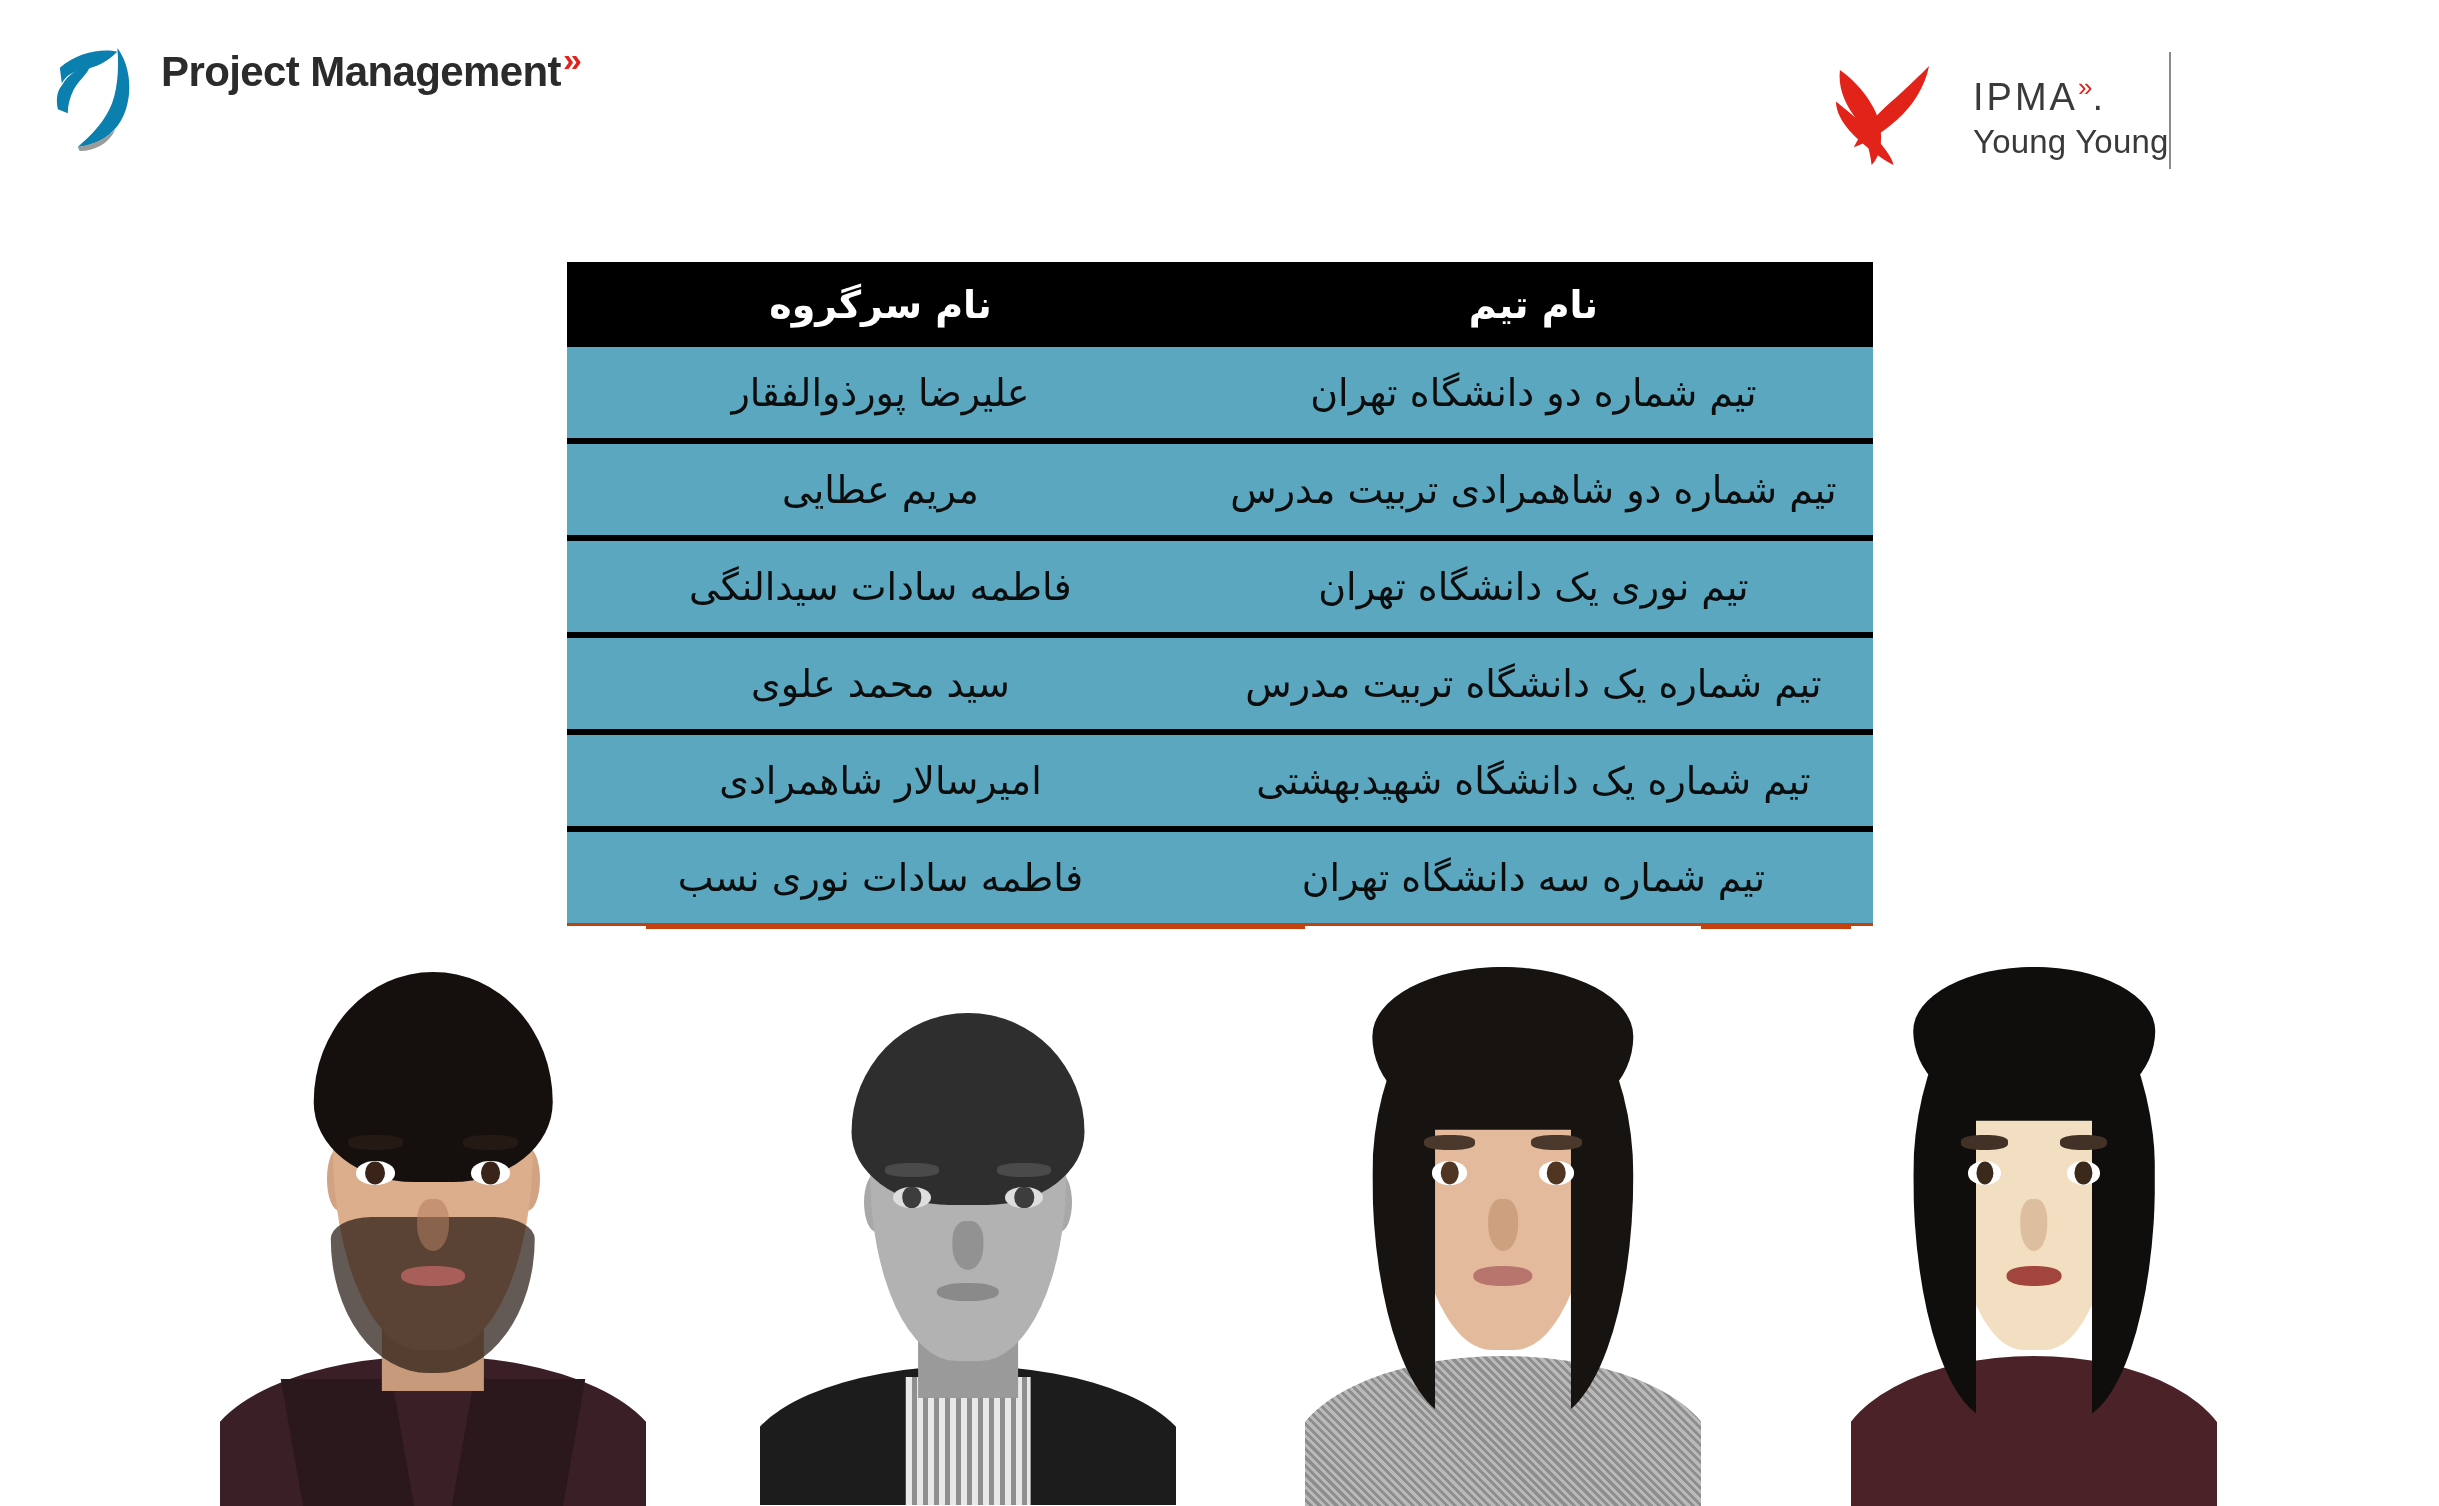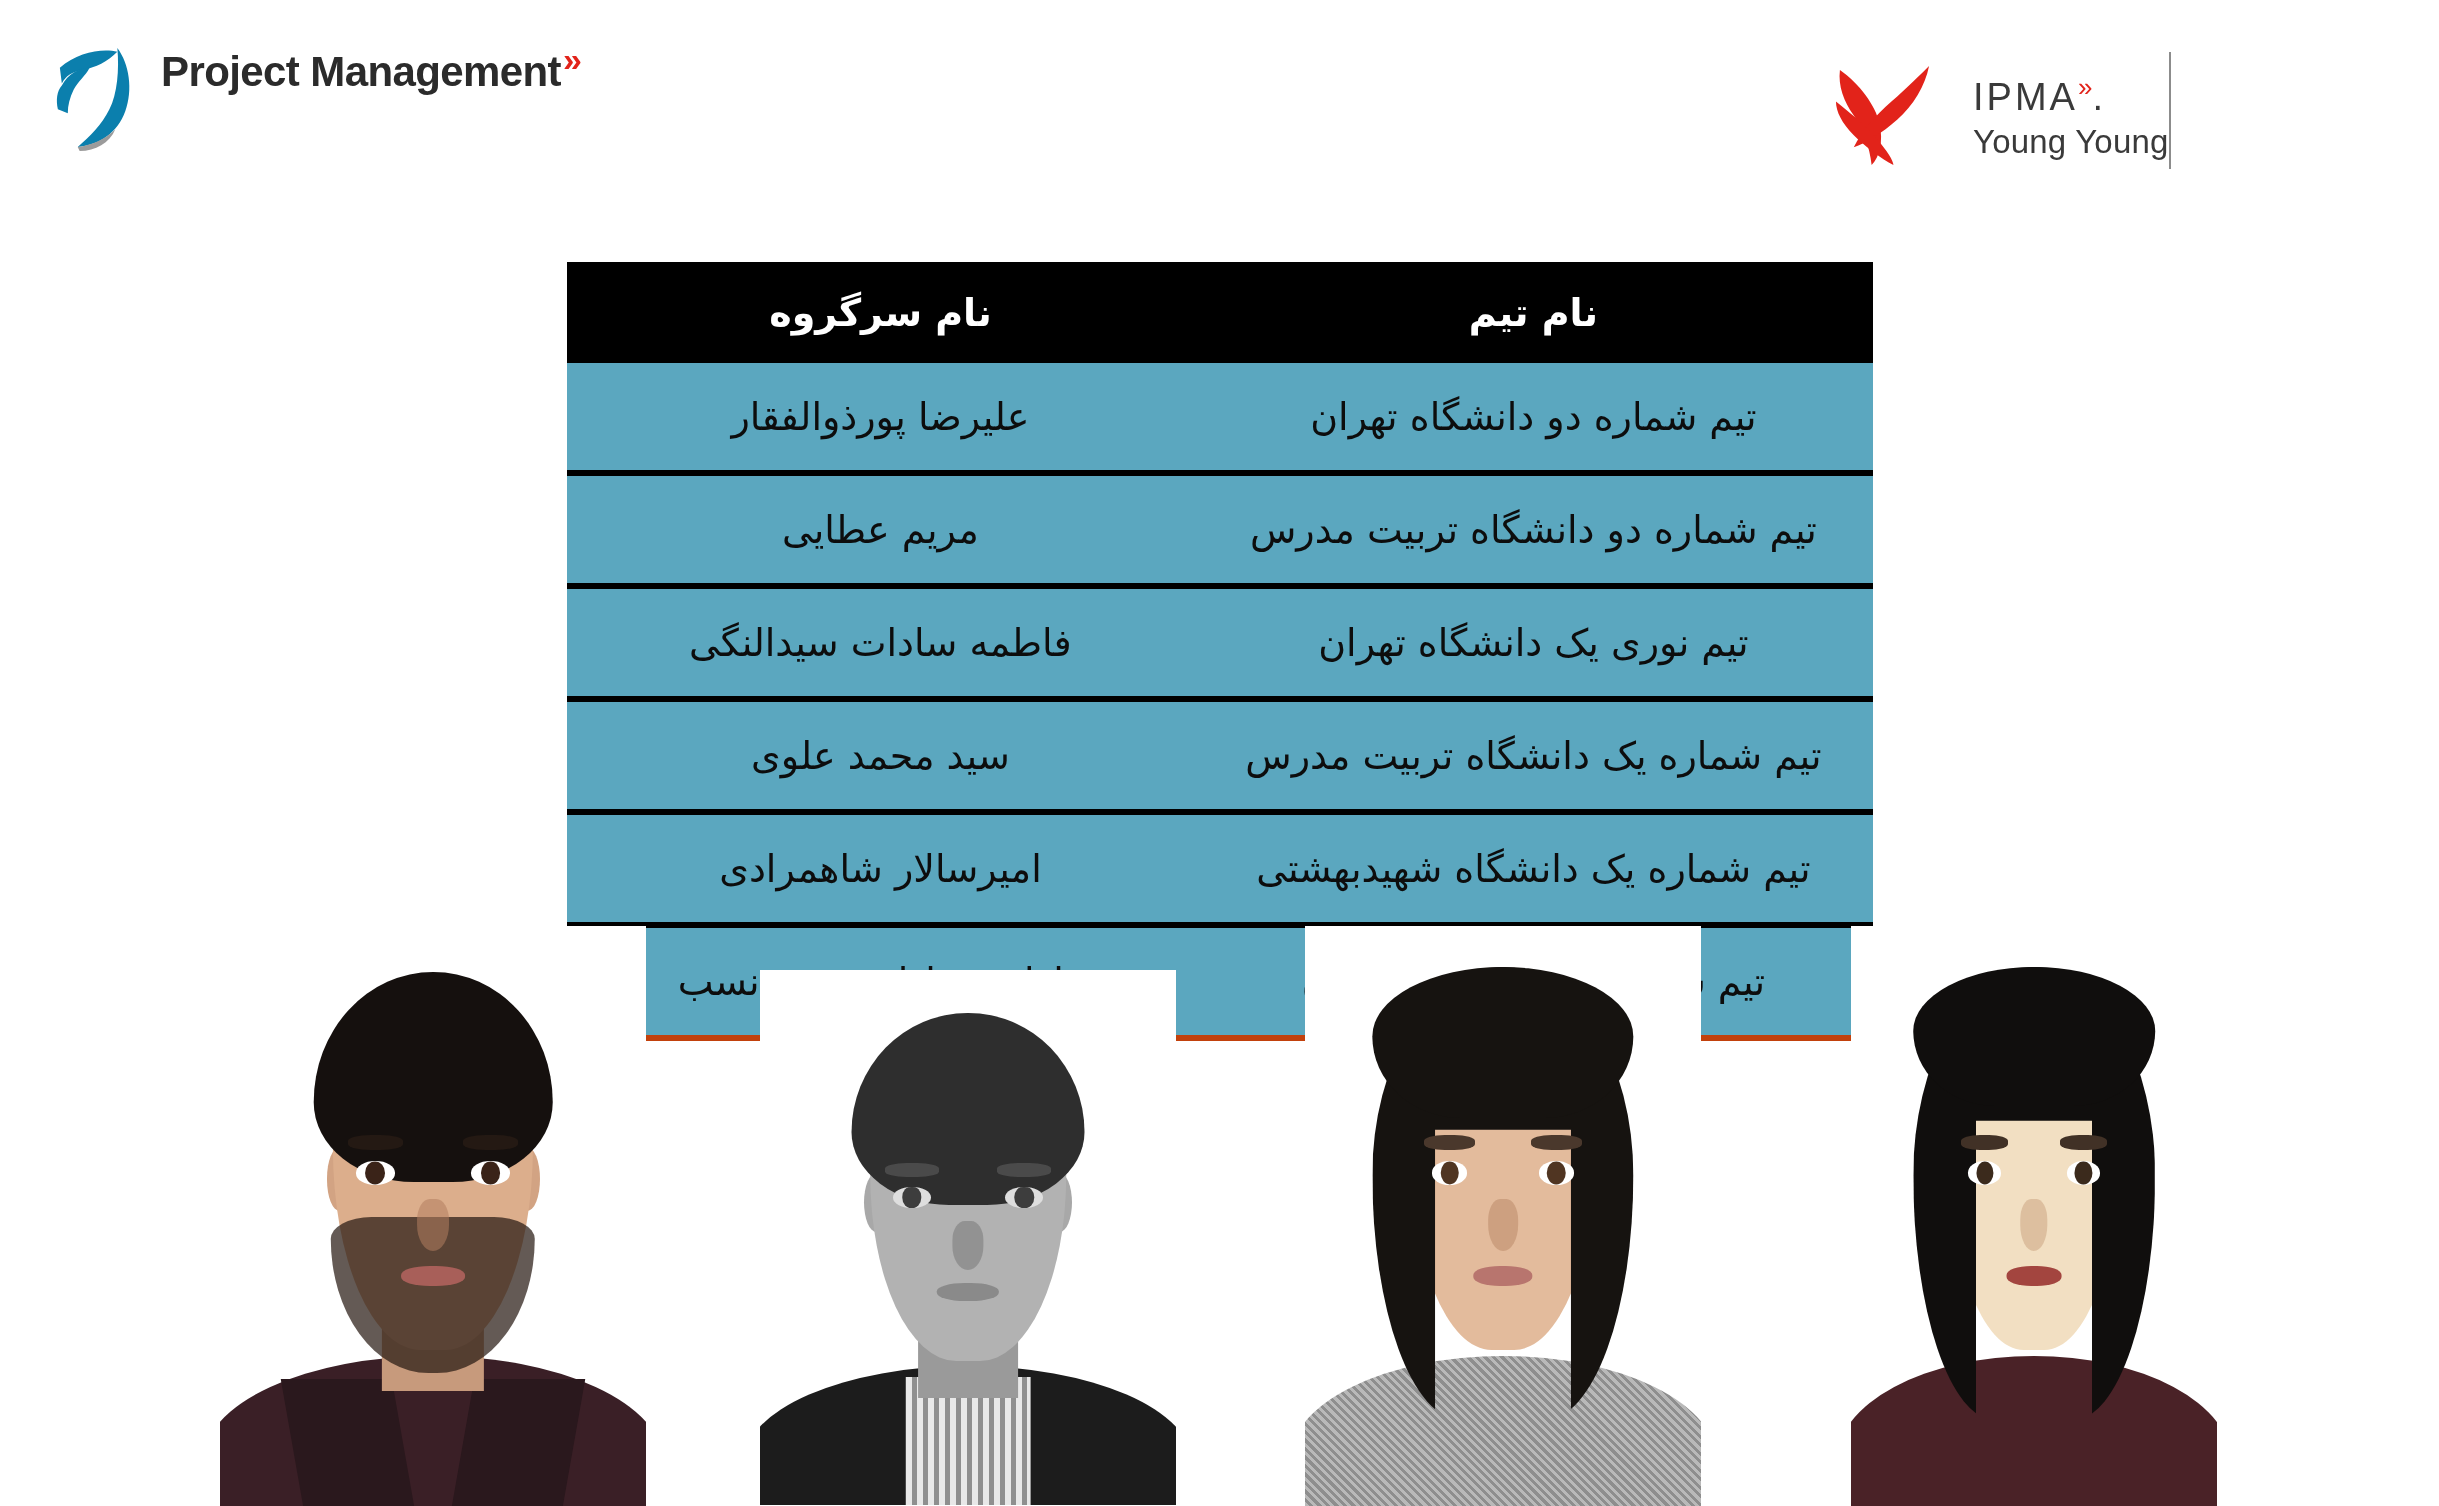--- a/index.html
+++ b/index.html
@@ -92,21 +92,21 @@
     position: absolute; left: 567px; top: 262px;
     width: 1306px;
     border-collapse: collapse;
     table-layout: fixed;
     direction: rtl;
   }
   .roster-table col.col-team   { width: 52%; }
   .roster-table col.col-leader { width: 48%; }
   .roster-table th,
   .roster-table td {
-    padding: 12px;
+    padding: 4px;
     height: 83px;
     vertical-align: middle;
     text-align: center;
     font-weight: normal;
   }
   .roster-table thead th {
     background: #000000;
     color: #ffffff;
     font-size: 38px;
     font-weight: bold;
@@ -234,21 +234,21 @@
       <th>نام تیم</th>
       <th>نام سرگروه</th>
     </tr>
   </thead>
   <tbody>
     <tr>
       <td>تیم شماره دو دانشگاه تهران</td>
       <td>علیرضا پورذوالفقار</td>
     </tr>
     <tr>
-      <td>تیم شماره دو دانشگاه تربیت مدرس</td>
+      <td>تیم شماره دو شاهمرادی تربیت مدرس</td>
       <td>مریم عطایی</td>
     </tr>
     <tr>
       <td>تیم نوری یک دانشگاه تهران</td>
       <td>فاطمه سادات سیدالنگی</td>
     </tr>
     <tr>
       <td>تیم شماره یک دانشگاه تربیت مدرس</td>
       <td>سید محمد علوی</td>
     </tr>

